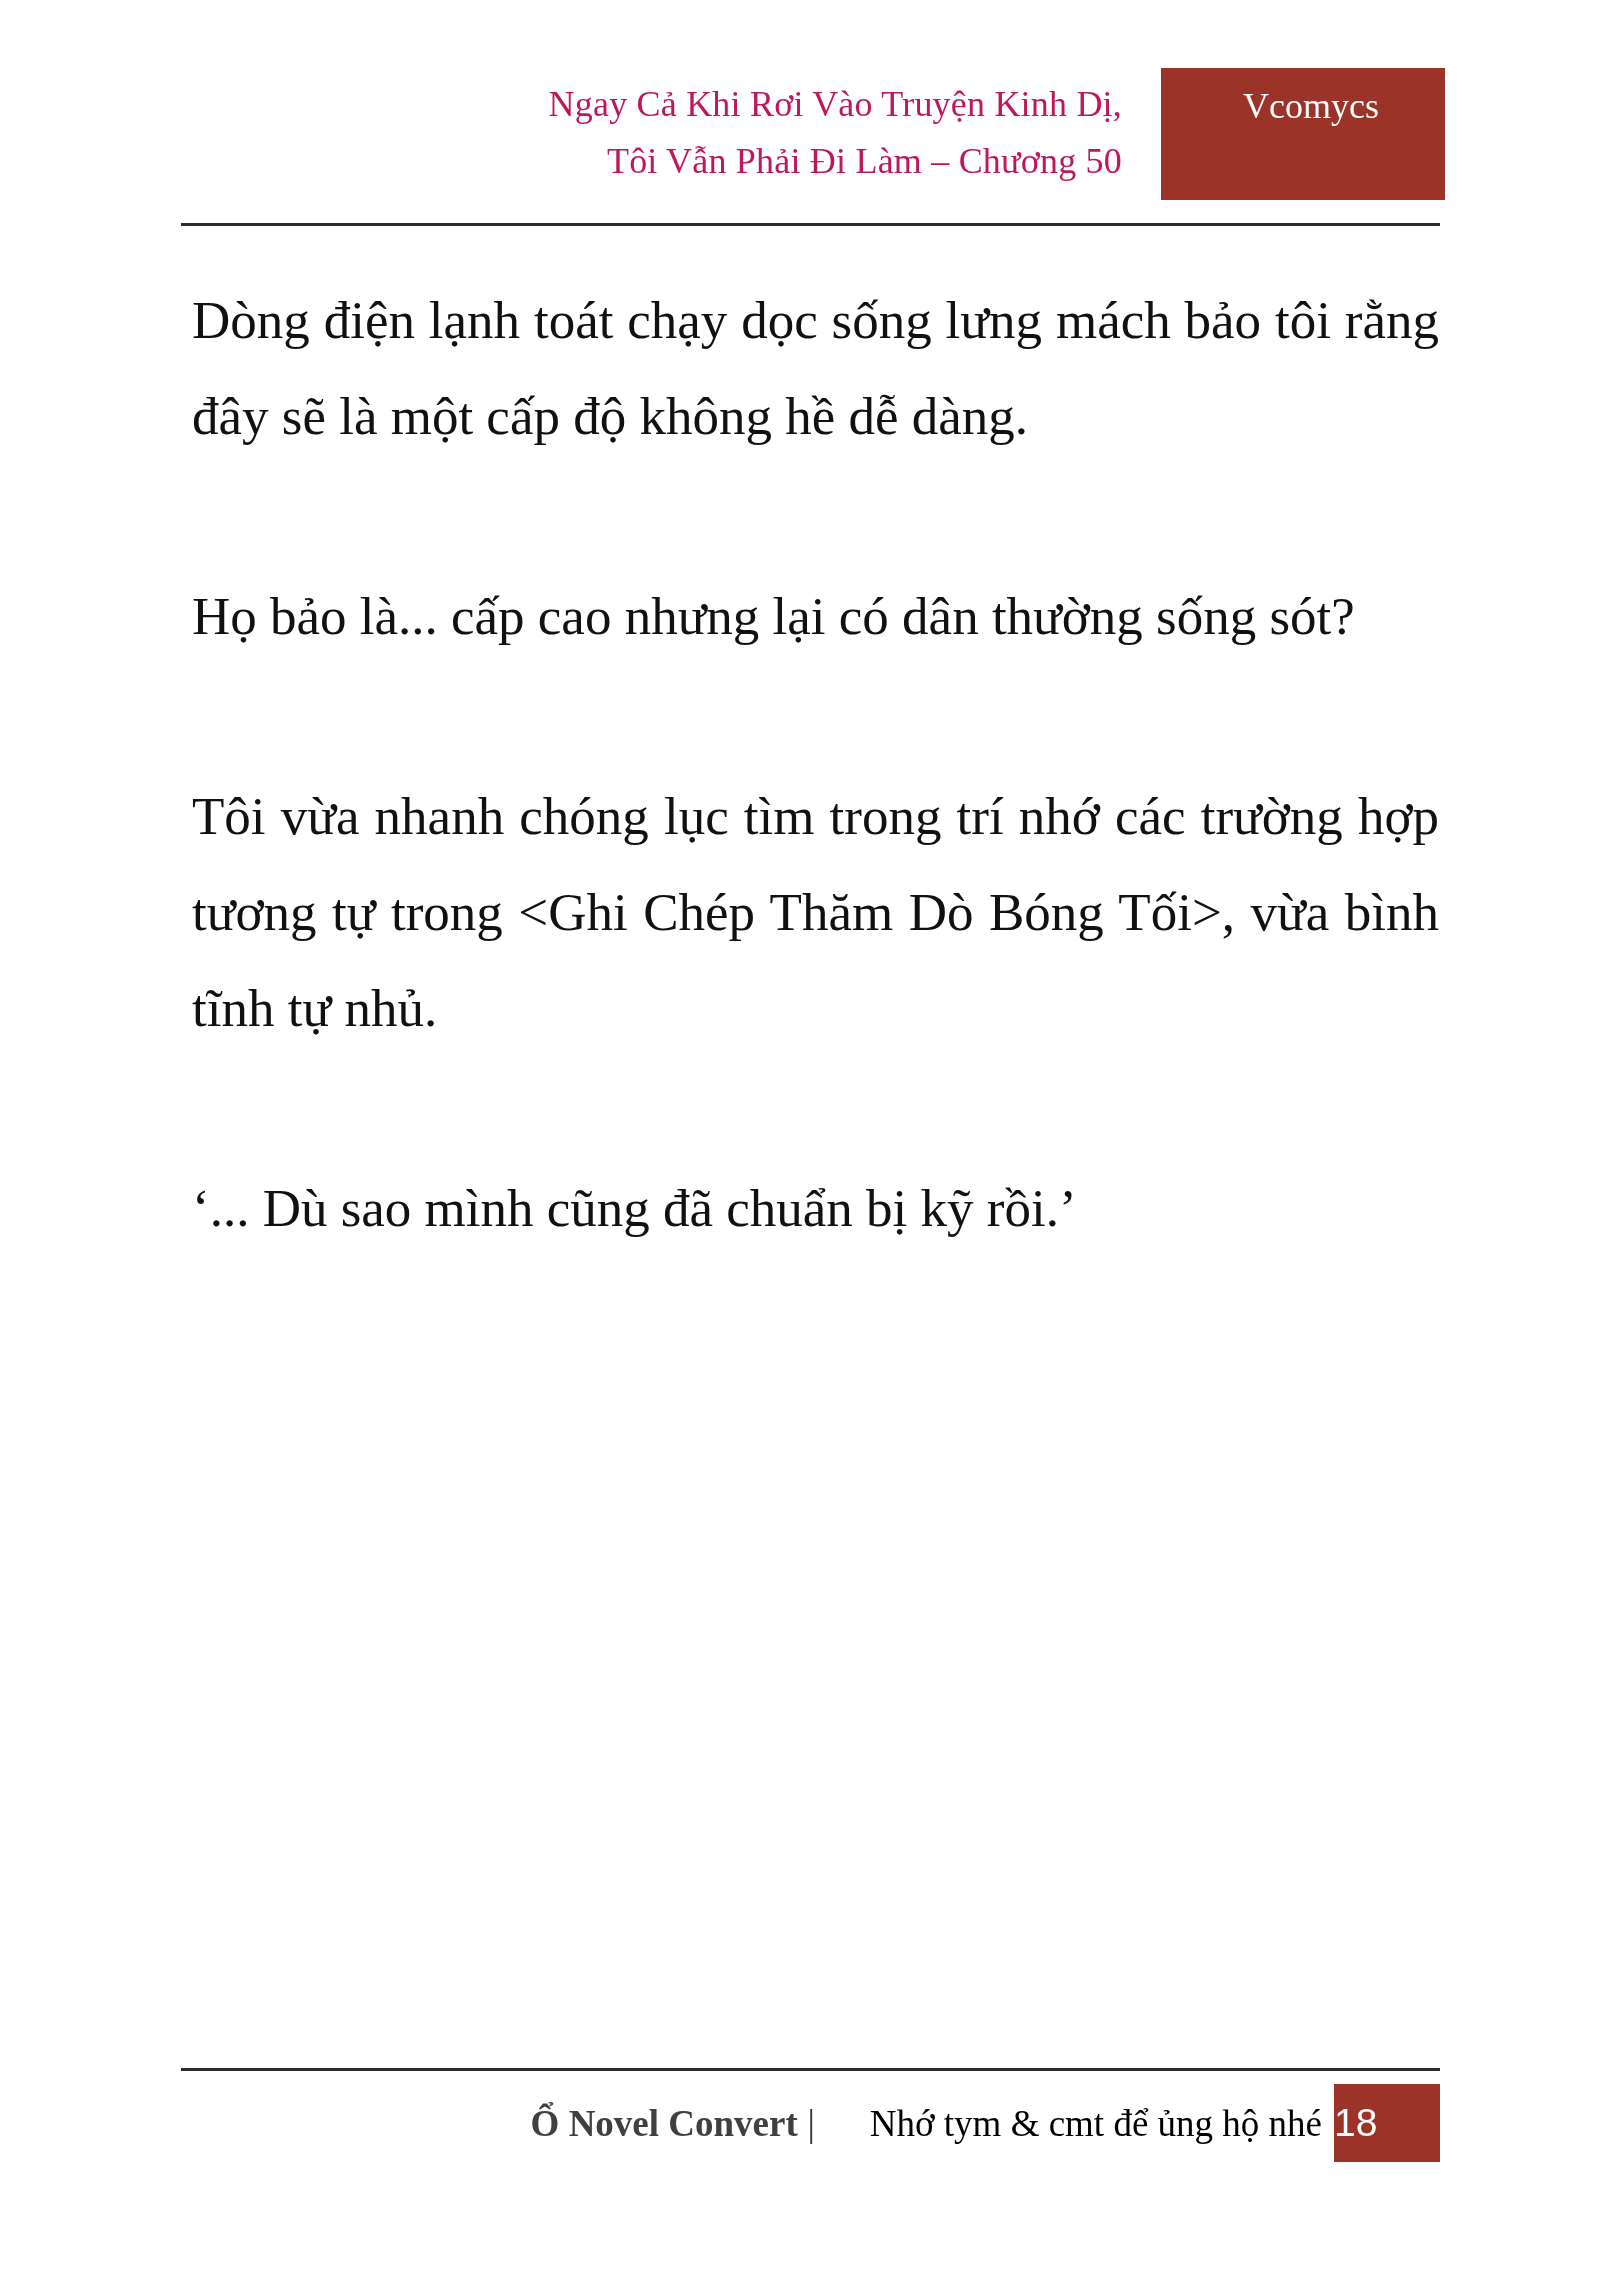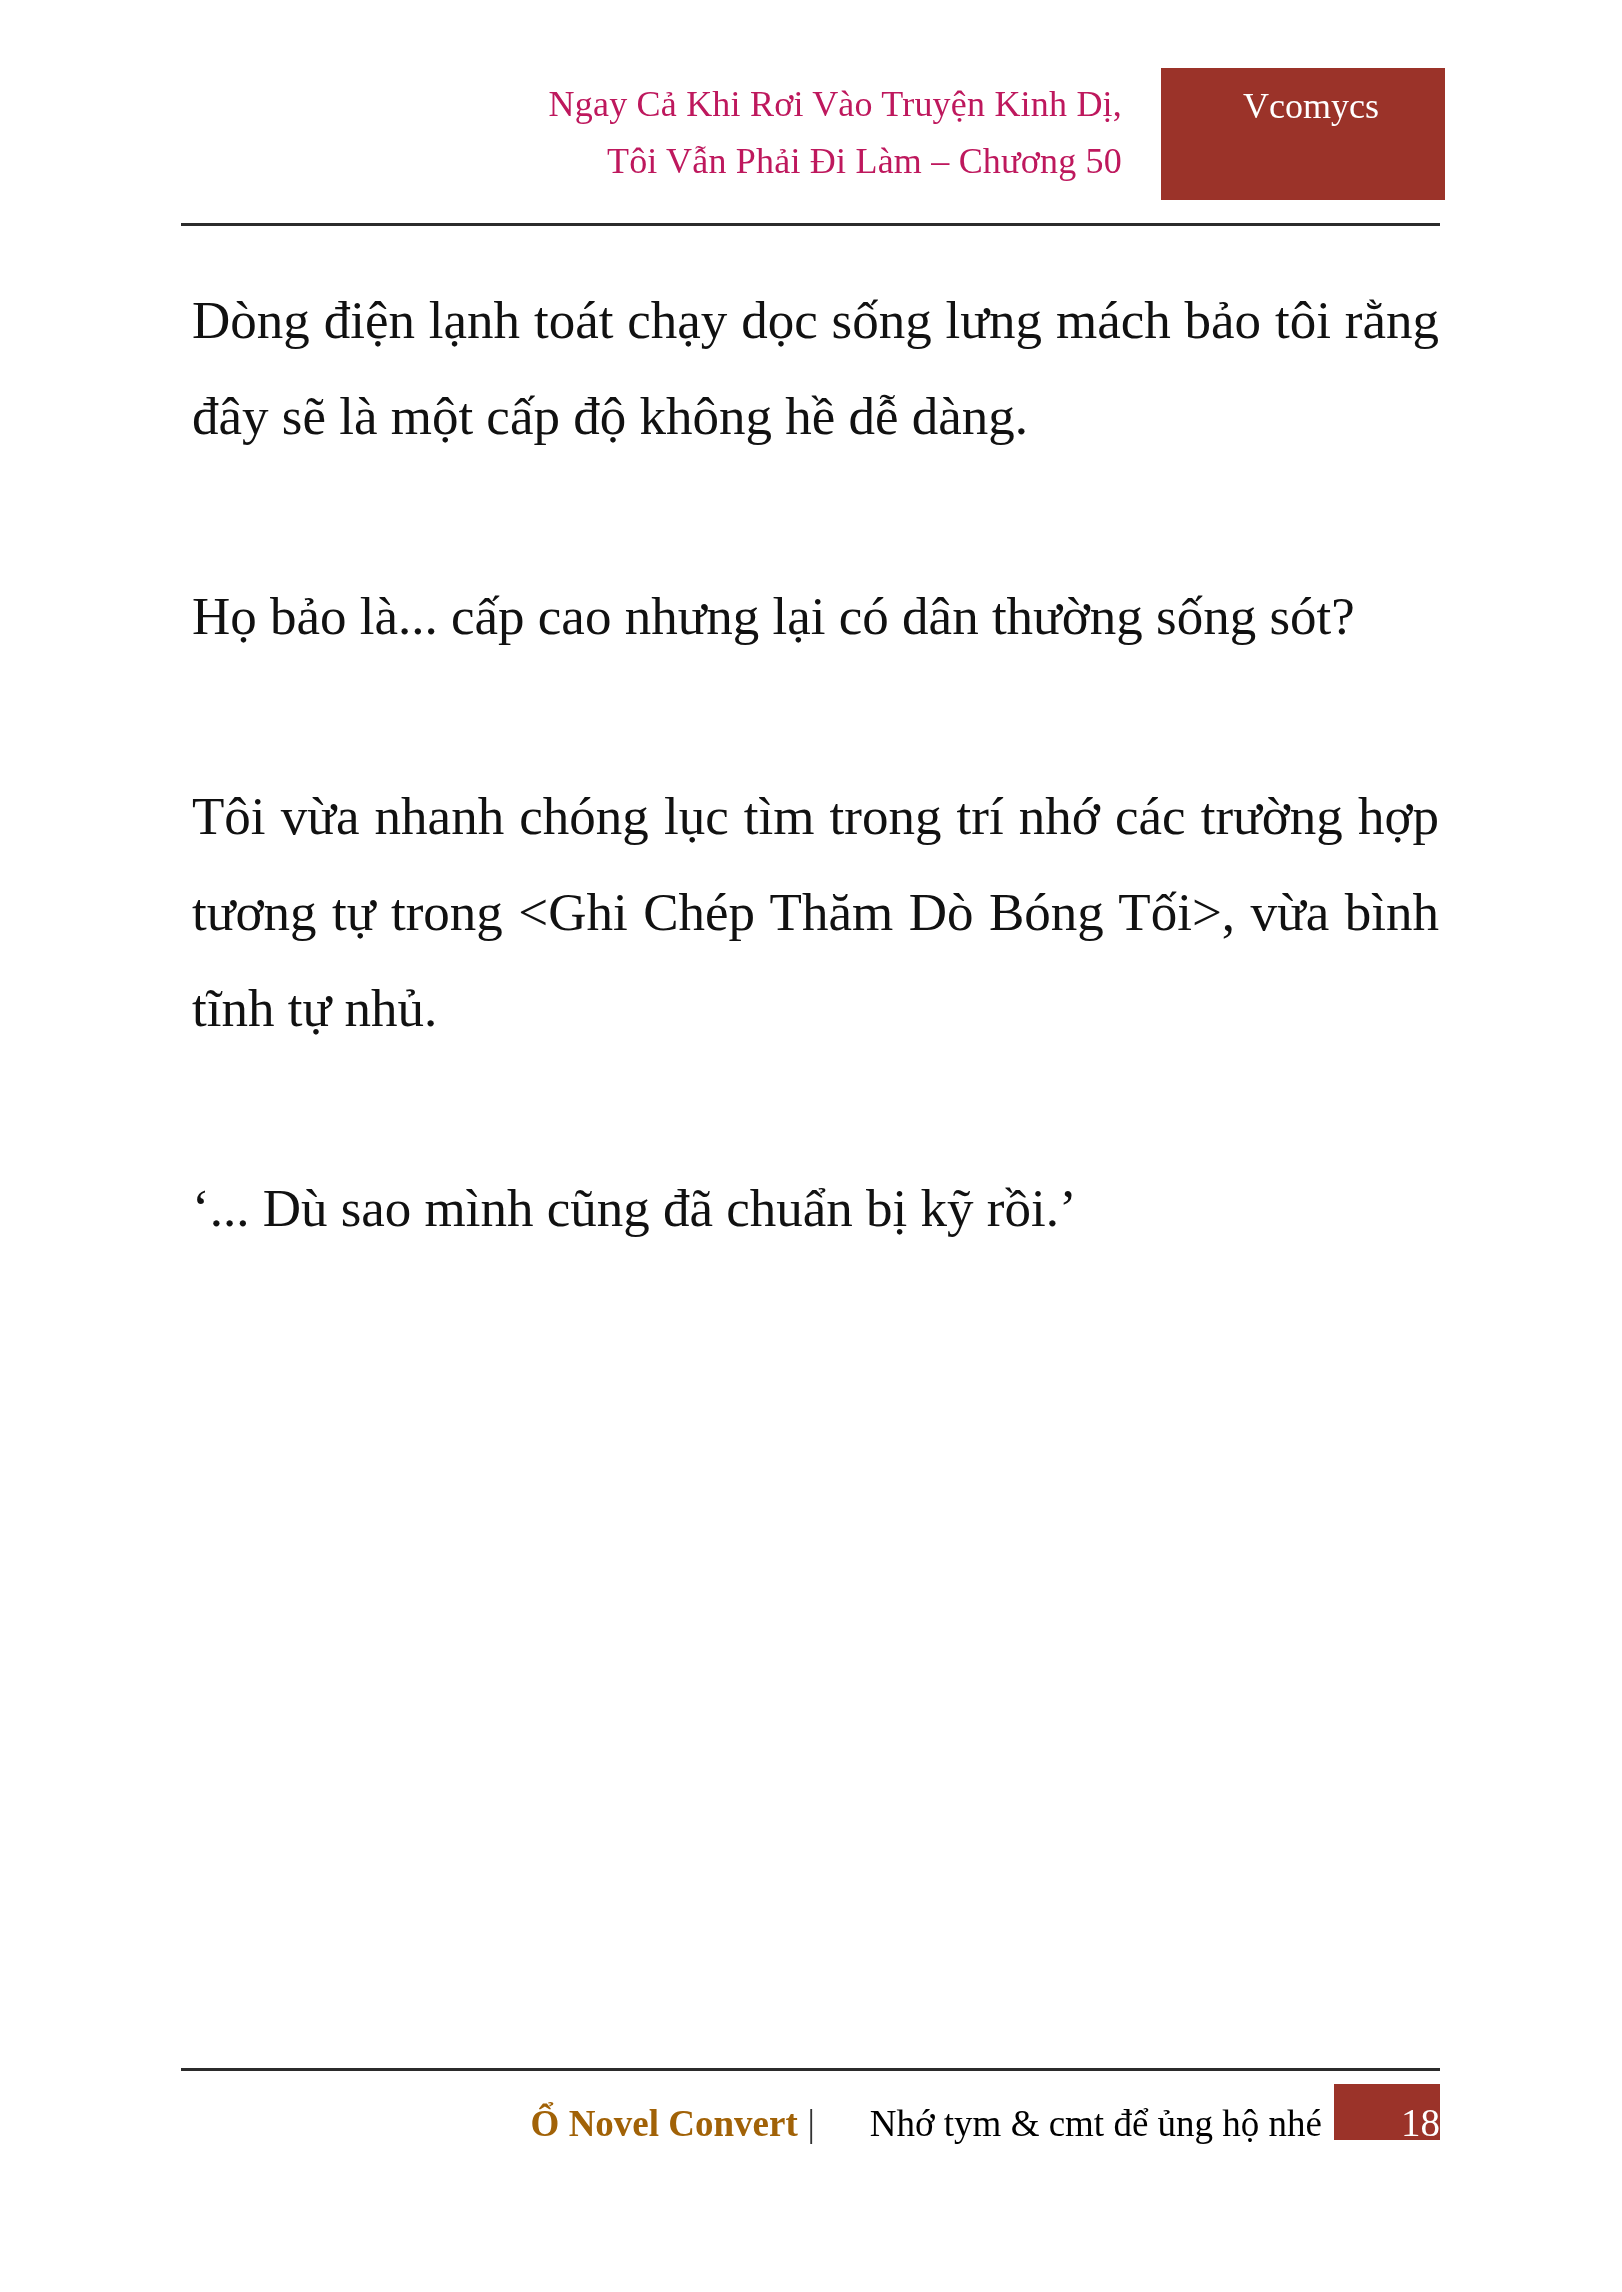--- a/index.html
+++ b/index.html
@@ -108,44 +108,44 @@
     height: 71px;
     display: flex;
     align-items: center;
     font-size: 37px;
     line-height: 71px;
     white-space: nowrap;
   }
   .footer-brand {
     font-family: "Liberation Serif", serif;
     font-weight: bold;
-    color: #a16207;
+    color: #404040;
   }
   .footer-sep {
     color: #333333;
     padding: 0 9.8px;
     font-weight: normal;
   }
   .footer-note {
     font-family: Liberation Serif, serif;
     color: #000000;
     margin-left: 45px;
   }
   .page-number {
     position: absolute;
     right: 0px;
     top: -3.9px;
     width: 106px;
-    height: 56px;
+    height: 78px;
     background: #9b3329;
     color: #ffffff;
-    font-family: Liberation Serif, serif;
+    font-family: Liberation Sans, sans-serif;
     font-size: 39px;
     line-height: 78px;
-    text-align: right;
+    text-align: left;
   }
 
   
   .watermark {
     position: absolute;
     left: 37px;
     top: 2178px;
     width: 225px;
     height: 84px;
   }

